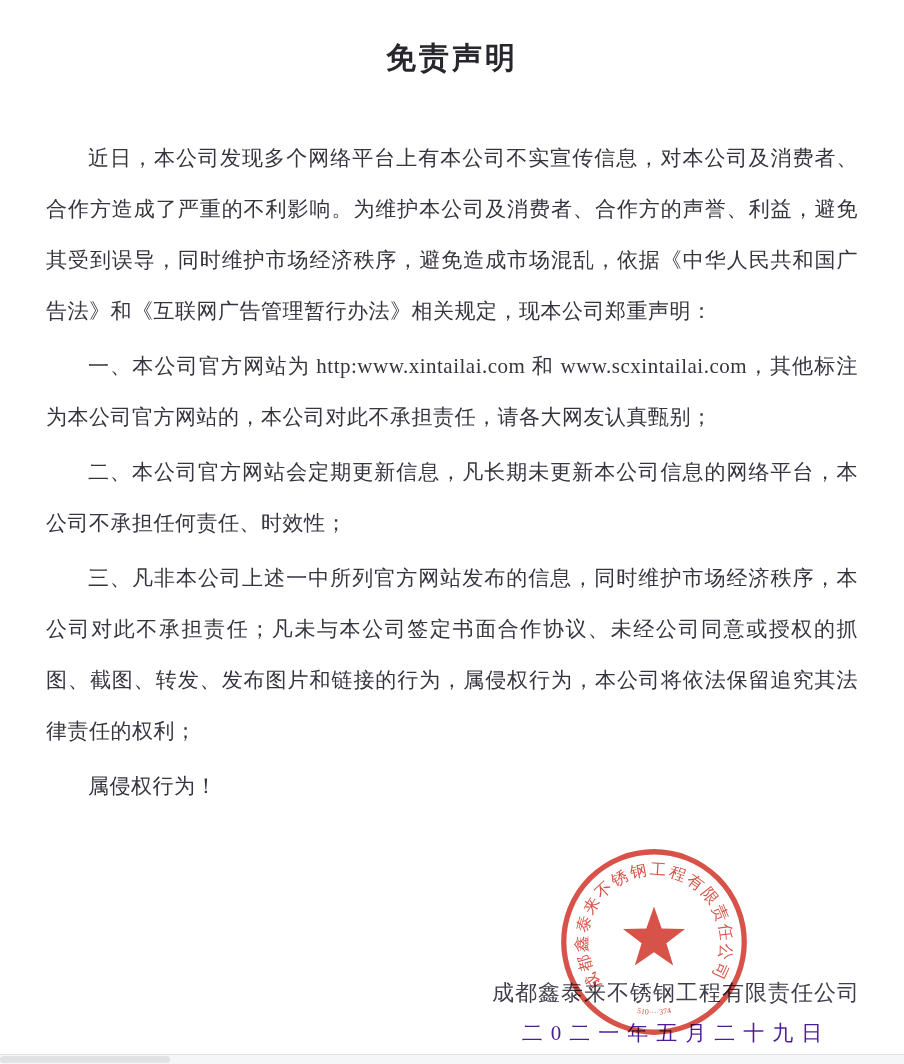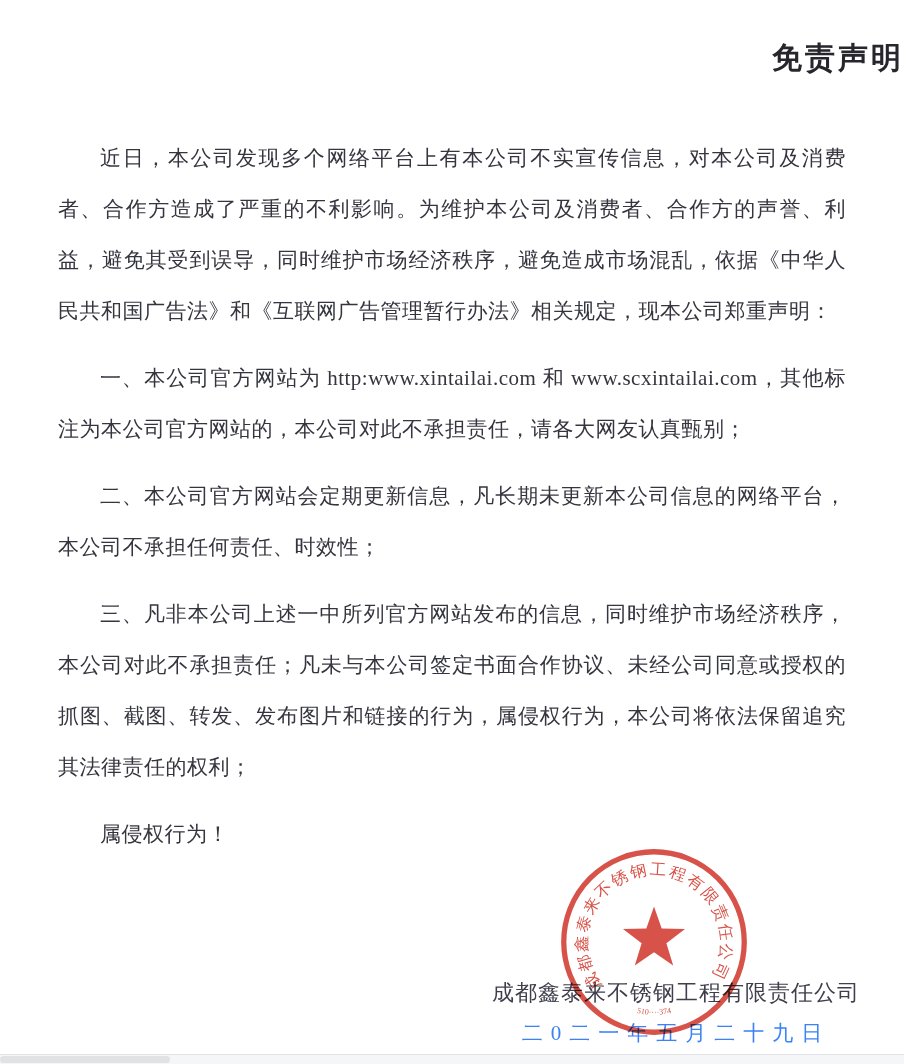--- a/index.html
+++ b/index.html
@@ -6,57 +6,57 @@
   .page {
     position: relative;
     width: 904px;
     height: 1064px;
     background: #ffffff;
     overflow: hidden;
     font-family: "Liberation Serif", "DejaVu Serif", serif;
   }
   .doc-title {
     margin: 36px 0 4px 0;
-    text-align: right;
+    text-align: center;
     font-size: 30px;
     line-height: 44px;
     font-weight: bold;
     letter-spacing: 3px;
     color: #26262c;
   }
   .doc-body {
     margin: 53px 42px 0 42px;
     font-size: 21px;
     line-height: 51px;
     letter-spacing: 0.5px;
     color: #35353f;
     text-align: justify;
   }
   .doc-body p {
-    margin: 16px;
+    margin: 4px;
     text-indent: 2em;
   }
   .signature {
     position: absolute;
     top: 981px;
     right: 44px;
     text-align: center;
     color: #3f3f4c;
   }
   .signature .company {
     font-size: 22px;
     line-height: 24px;
     letter-spacing: 1px;
   }
   .signature .date {
     margin-top: 15px;
     font-size: 21px;
     line-height: 26px;
     letter-spacing: 8px;
-    color: #3b82f6;
+    color: #4c1d95;
   }
   .seal {
     position: absolute;
     left: 558px;
     top: 846px;
     width: 192px;
     height: 192px;
     mix-blend-mode: multiply;
     opacity: 0.88;
     pointer-events: none;

